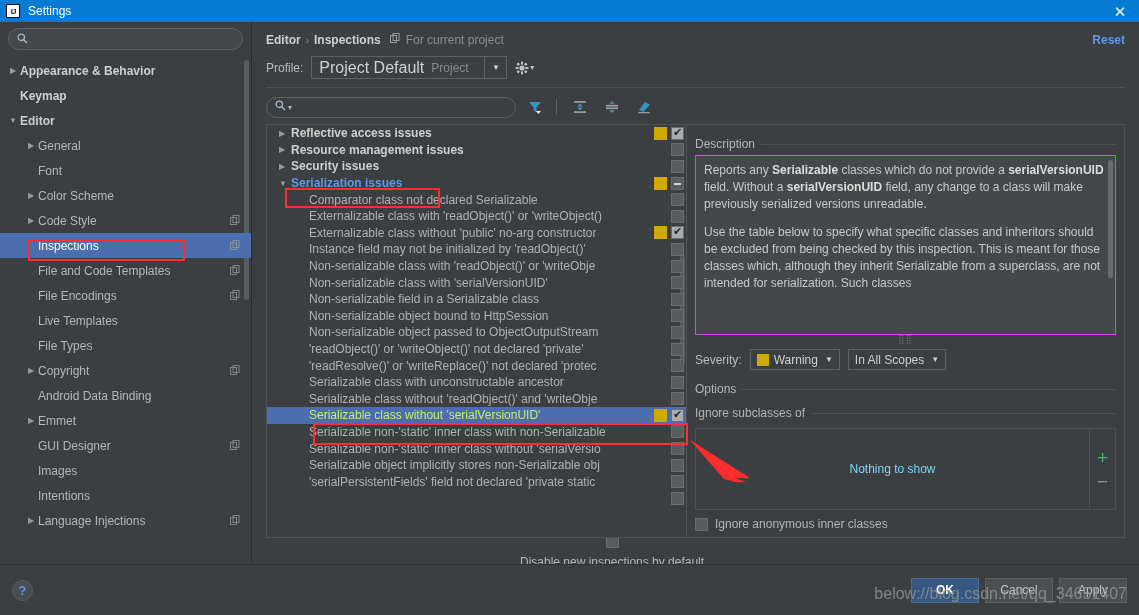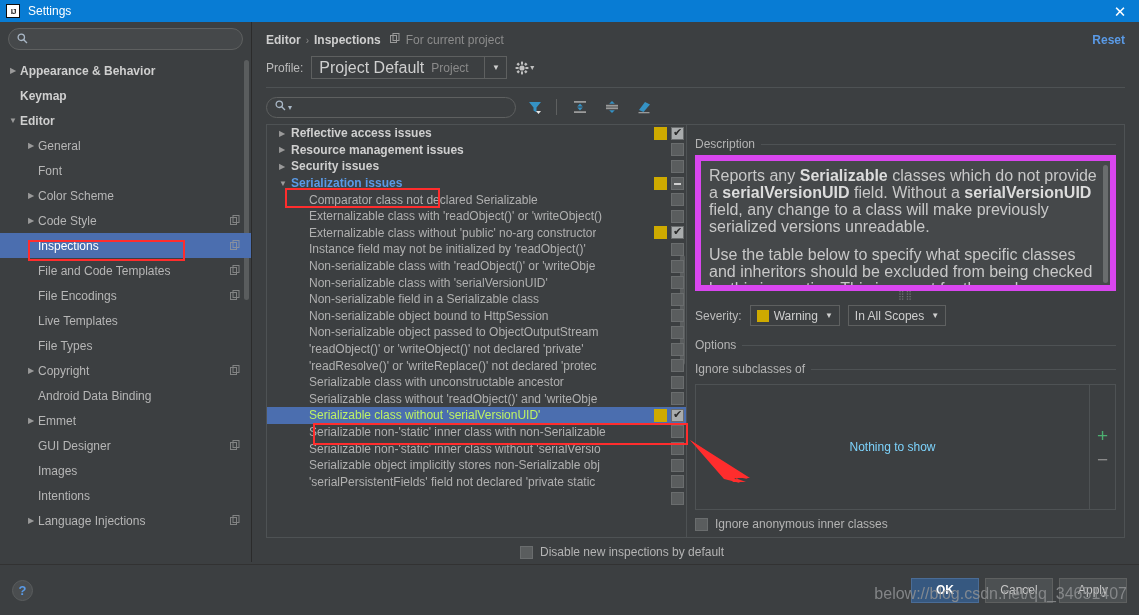--- a/index.html
+++ b/index.html
@@ -184,23 +184,23 @@
   .desc-pane {
     flex: 1; background: #3c3f41; border: 1px solid #4e5254;
     display: flex; flex-direction: column; padding: 4px 8px 6px 8px;
     min-width: 0;
   }
   .sect-head { display: flex; align-items: center; gap: 6px; margin: 8px 0 4px 0; }
   .sect-head .lbl { font-size: 12px; color: #b4b4b4; white-space: nowrap; }
   .sect-head .rule { flex: 1; height: 1px; background: #4e5254; }
 
   .desc-box {
-    height: 136px; background: #45484a; border: 6px solid #d946ef;
+    height: 180px; background: #45484a; border: 1px solid #d946ef;
     padding: 6px 8px; overflow: hidden; position: relative;
-    font-size: 16px; line-height: 17px; color: #c8c8c8;
+    font-size: 12px; line-height: 17px; color: #c8c8c8;
   }
   .desc-box b { color: #dcdcdc; }
   .desc-box p { margin-bottom: 11px; }
   .desc-scroll {
     position: absolute; right: 2px; top: 4px;
     width: 5px; height: 118px; background: #6a6d6e; border-radius: 3px;
   }
   .grip {
     text-align: center; color: #6f7274; font-size: 9px;
     letter-spacing: 1px; line-height: 8px; height: 9px;
@@ -240,20 +240,21 @@
   .chk-txt { font-size: 12px; color: #b4b4b4; }
 
   
   .bottom-strip {
     display: flex; align-items: center;
     padding: 4px 14px 0 0; height: 24px;
   }
   .disable-chk {
     display: flex; align-items: center; gap: 7px;
     margin-left: 268px;
+    flex-direction: column;
   }
 
   .footer {
     position: absolute; bottom: 0; left: 0; right: 0;
     height: 51px; background: #3c3f41;
     border-top: 1px solid #323232;
     display: flex; align-items: center; padding: 0 12px;
   }
   .help-btn {
     width: 21px; height: 21px; border-radius: 50%;

